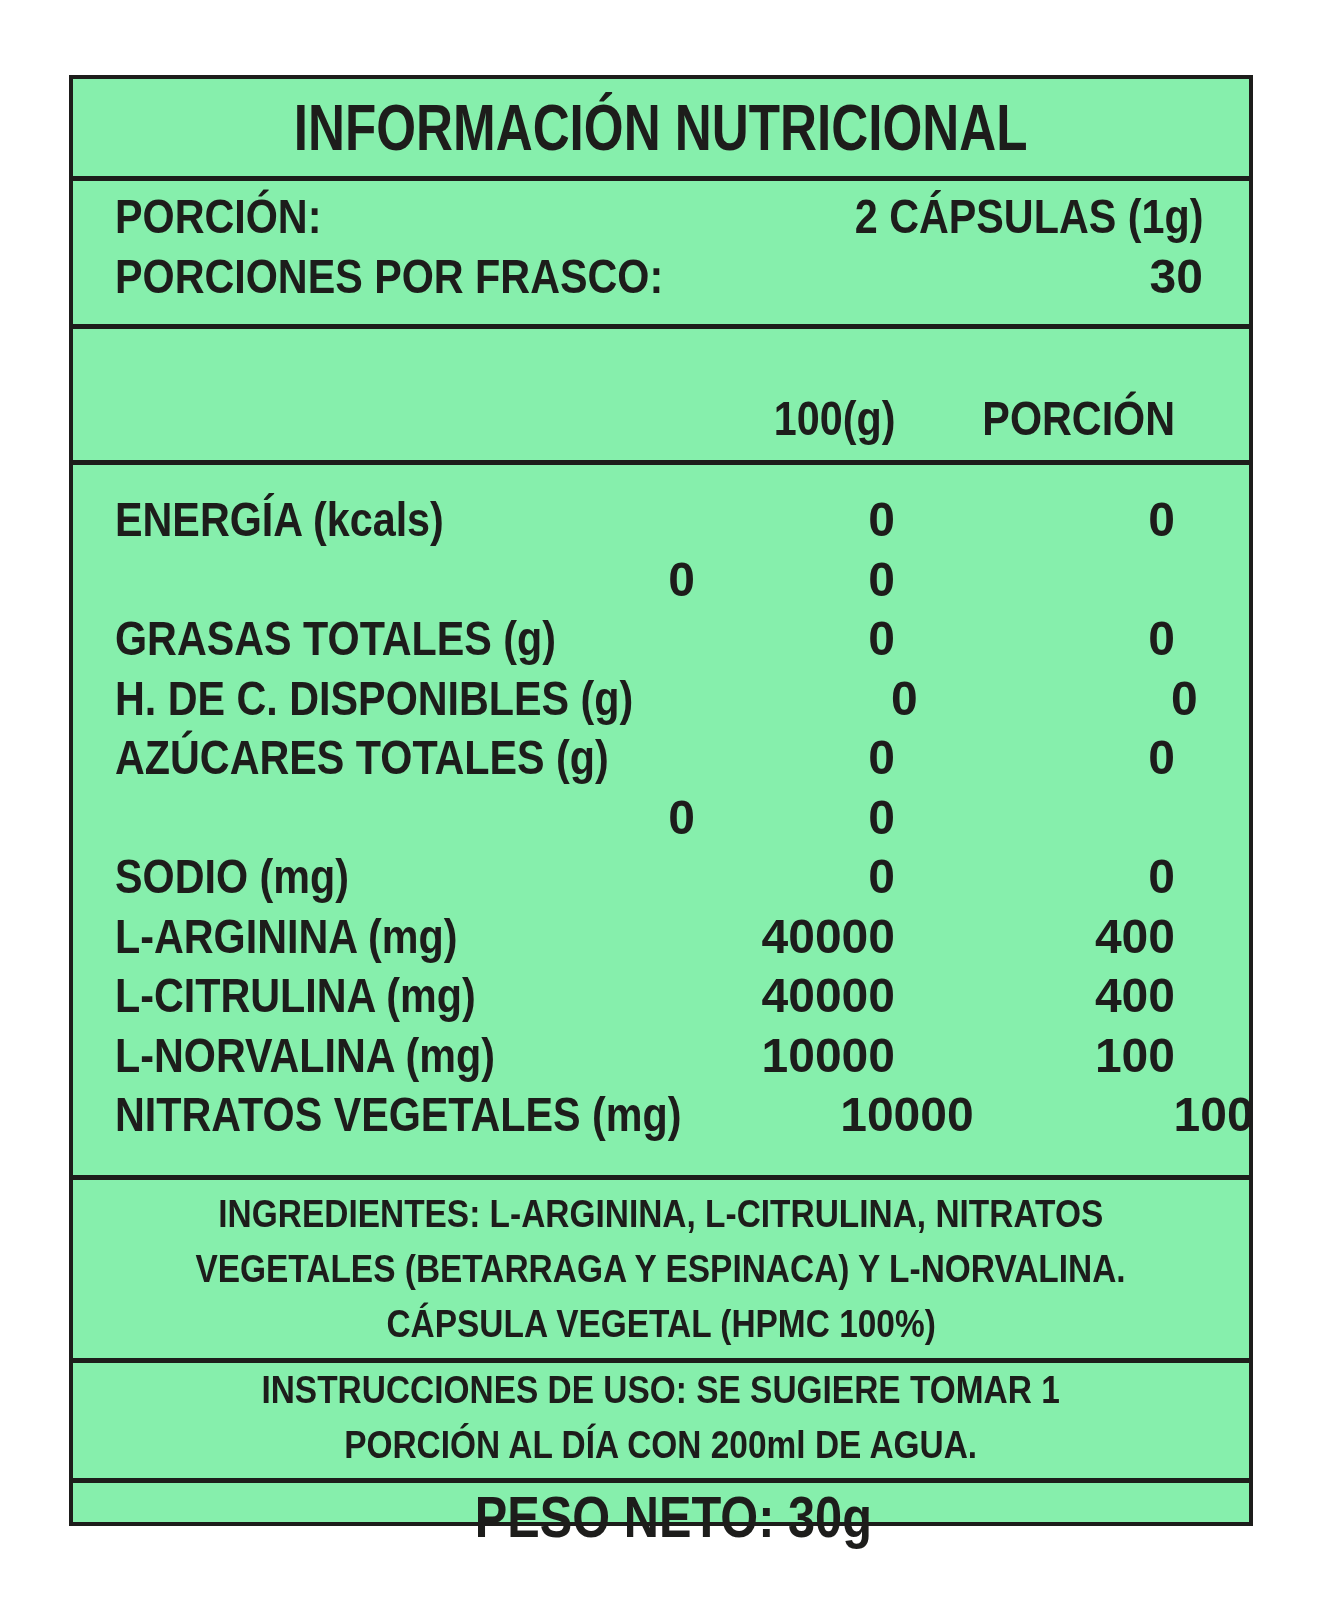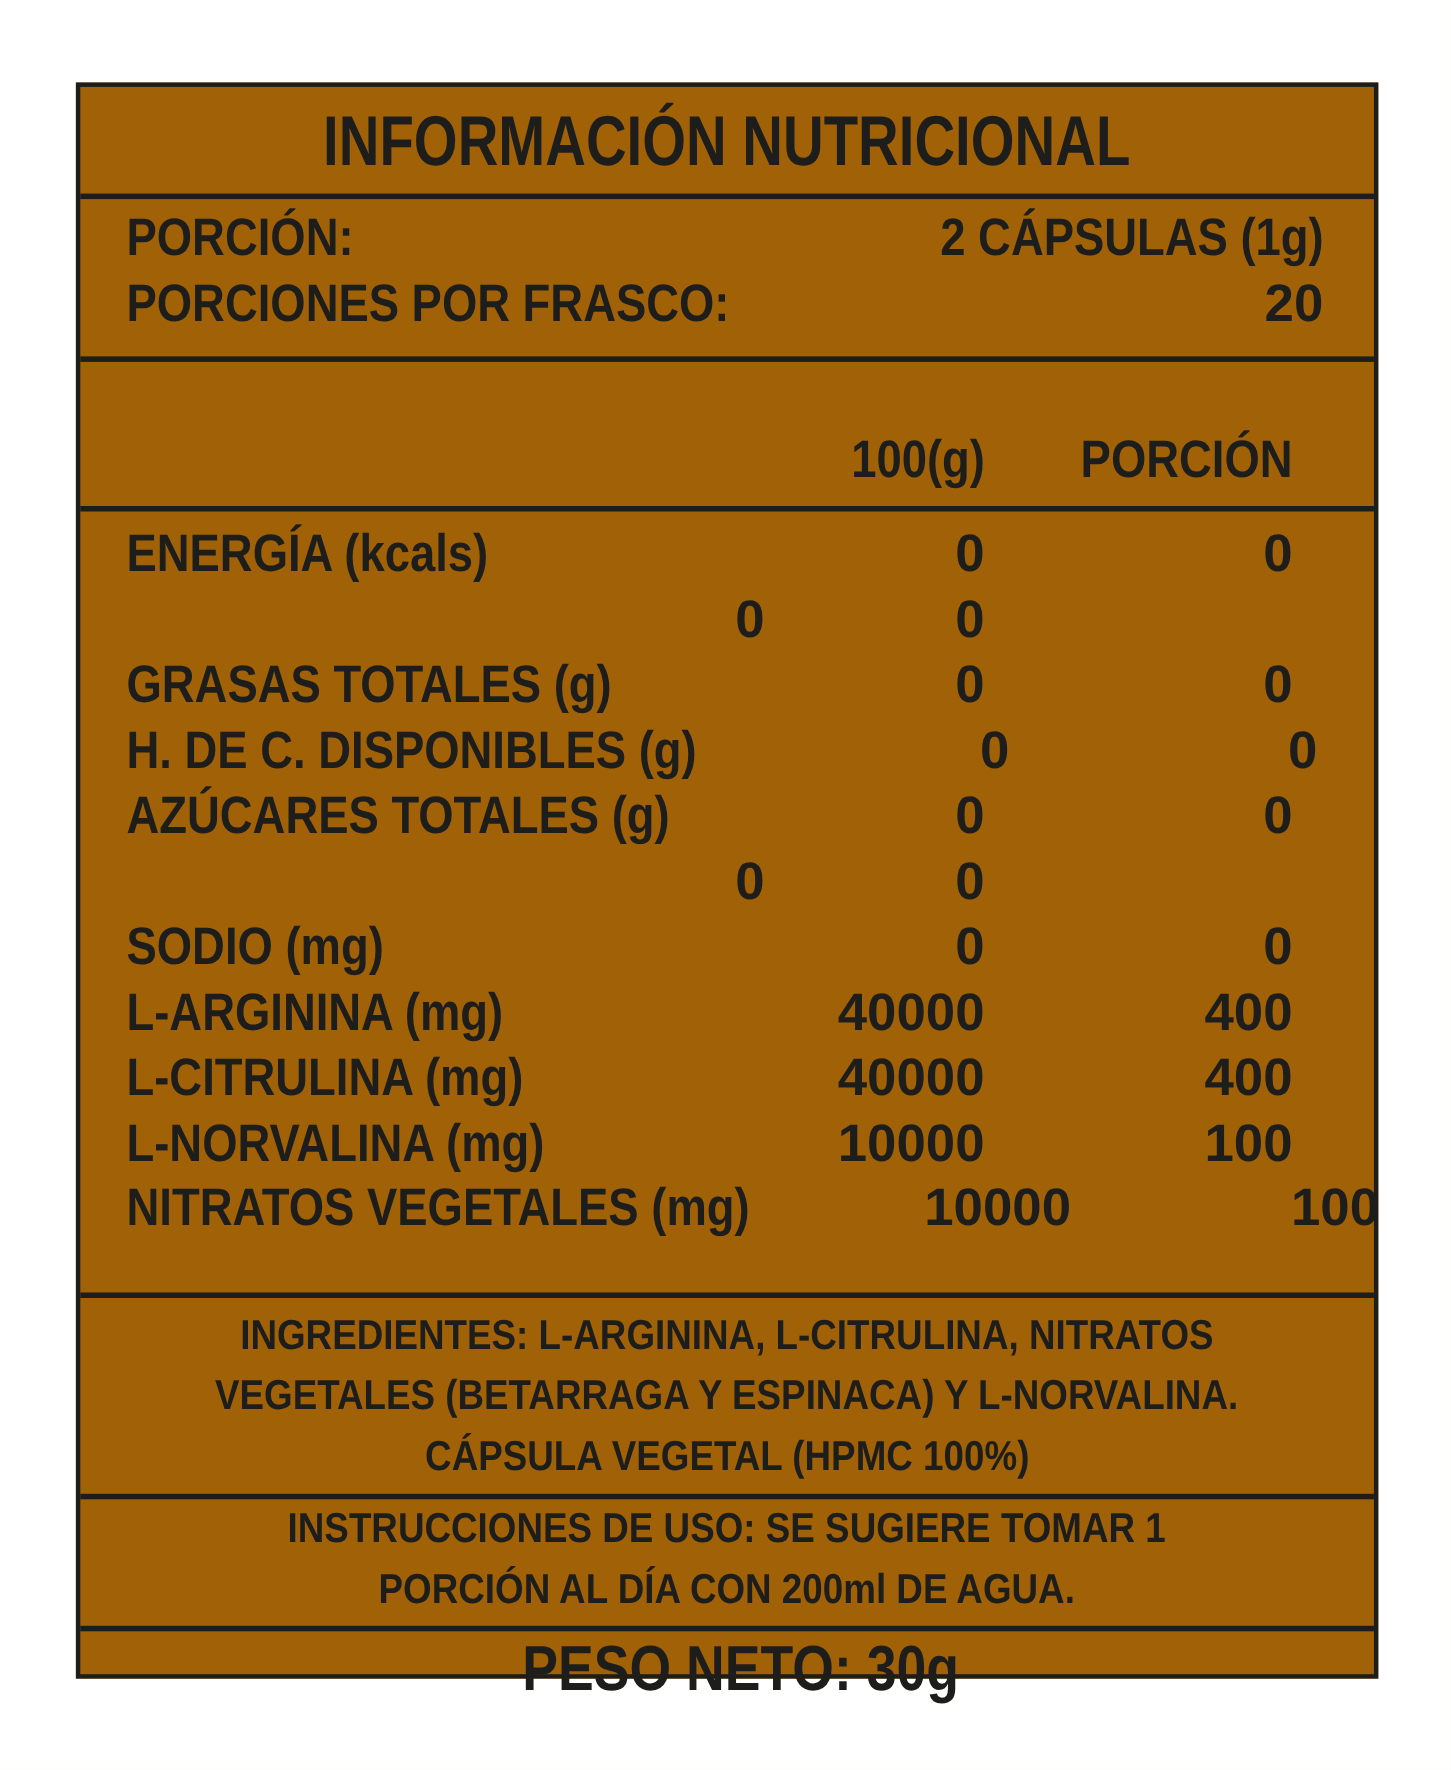--- a/index.html
+++ b/index.html
@@ -15,21 +15,21 @@
   .box {
     position: absolute;
     left: 69px;
     top: 75px;
     width: 1184px;
     height: 1451px;
     border: 4px solid #1d1d1b;
     box-sizing: border-box;
     display: flex;
     flex-direction: column;
-    background: #a16207;
+    background: #86efac;
   }
   .sec {
     box-sizing: border-box;
     border-bottom: 5px solid #1d1d1b;
     flex: none;
   }
   .sec:last-child { border-bottom: none; flex: 1; }
 
   
   .cx { display: inline-block; white-space: nowrap; }
@@ -71,21 +71,21 @@
   .grid-row .cell-val { justify-self: end; text-align: right; }
   .sec-colheaders {
     height: 88px;
     display: flex;
     flex-direction: column;
     justify-content: center;
     margin-top: 48px;
   }
   .sec-nutrients {
     height: 715px;
-    padding-top: 9px;
+    padding-top: 25px;
   }
   .nrow { height: 59.5px; }
   .sec-ingredients {
     height: 183px;
     display: flex;
     flex-direction: column;
     justify-content: center;
     text-align: center;
     font-size: 38px;
     line-height: 55px;
@@ -117,21 +117,21 @@
       <span class="cx cx-title">INFORMACIÓN NUTRICIONAL</span>
     </div>
 
     <div class="sec sec-serving">
       <div class="serving-row">
         <span class="cx cx-l">PORCIÓN:</span>
         <span class="cx cx-r">2 CÁPSULAS (1g)</span>
       </div>
       <div class="serving-row">
         <span class="cx cx-l">PORCIONES POR FRASCO:</span>
-        <span>20</span>
+        <span>30</span>
       </div>
     </div>
 
     <div class="sec sec-colheaders">
       <div class="grid-row">
         <span class="cell-label"></span>
         <span class="cell-val"><span class="cx cx-r">100(g)</span></span>
         <span class="cell-val"><span class="cx cx-r">PORCIÓN</span></span>
       </div>
     </div>

